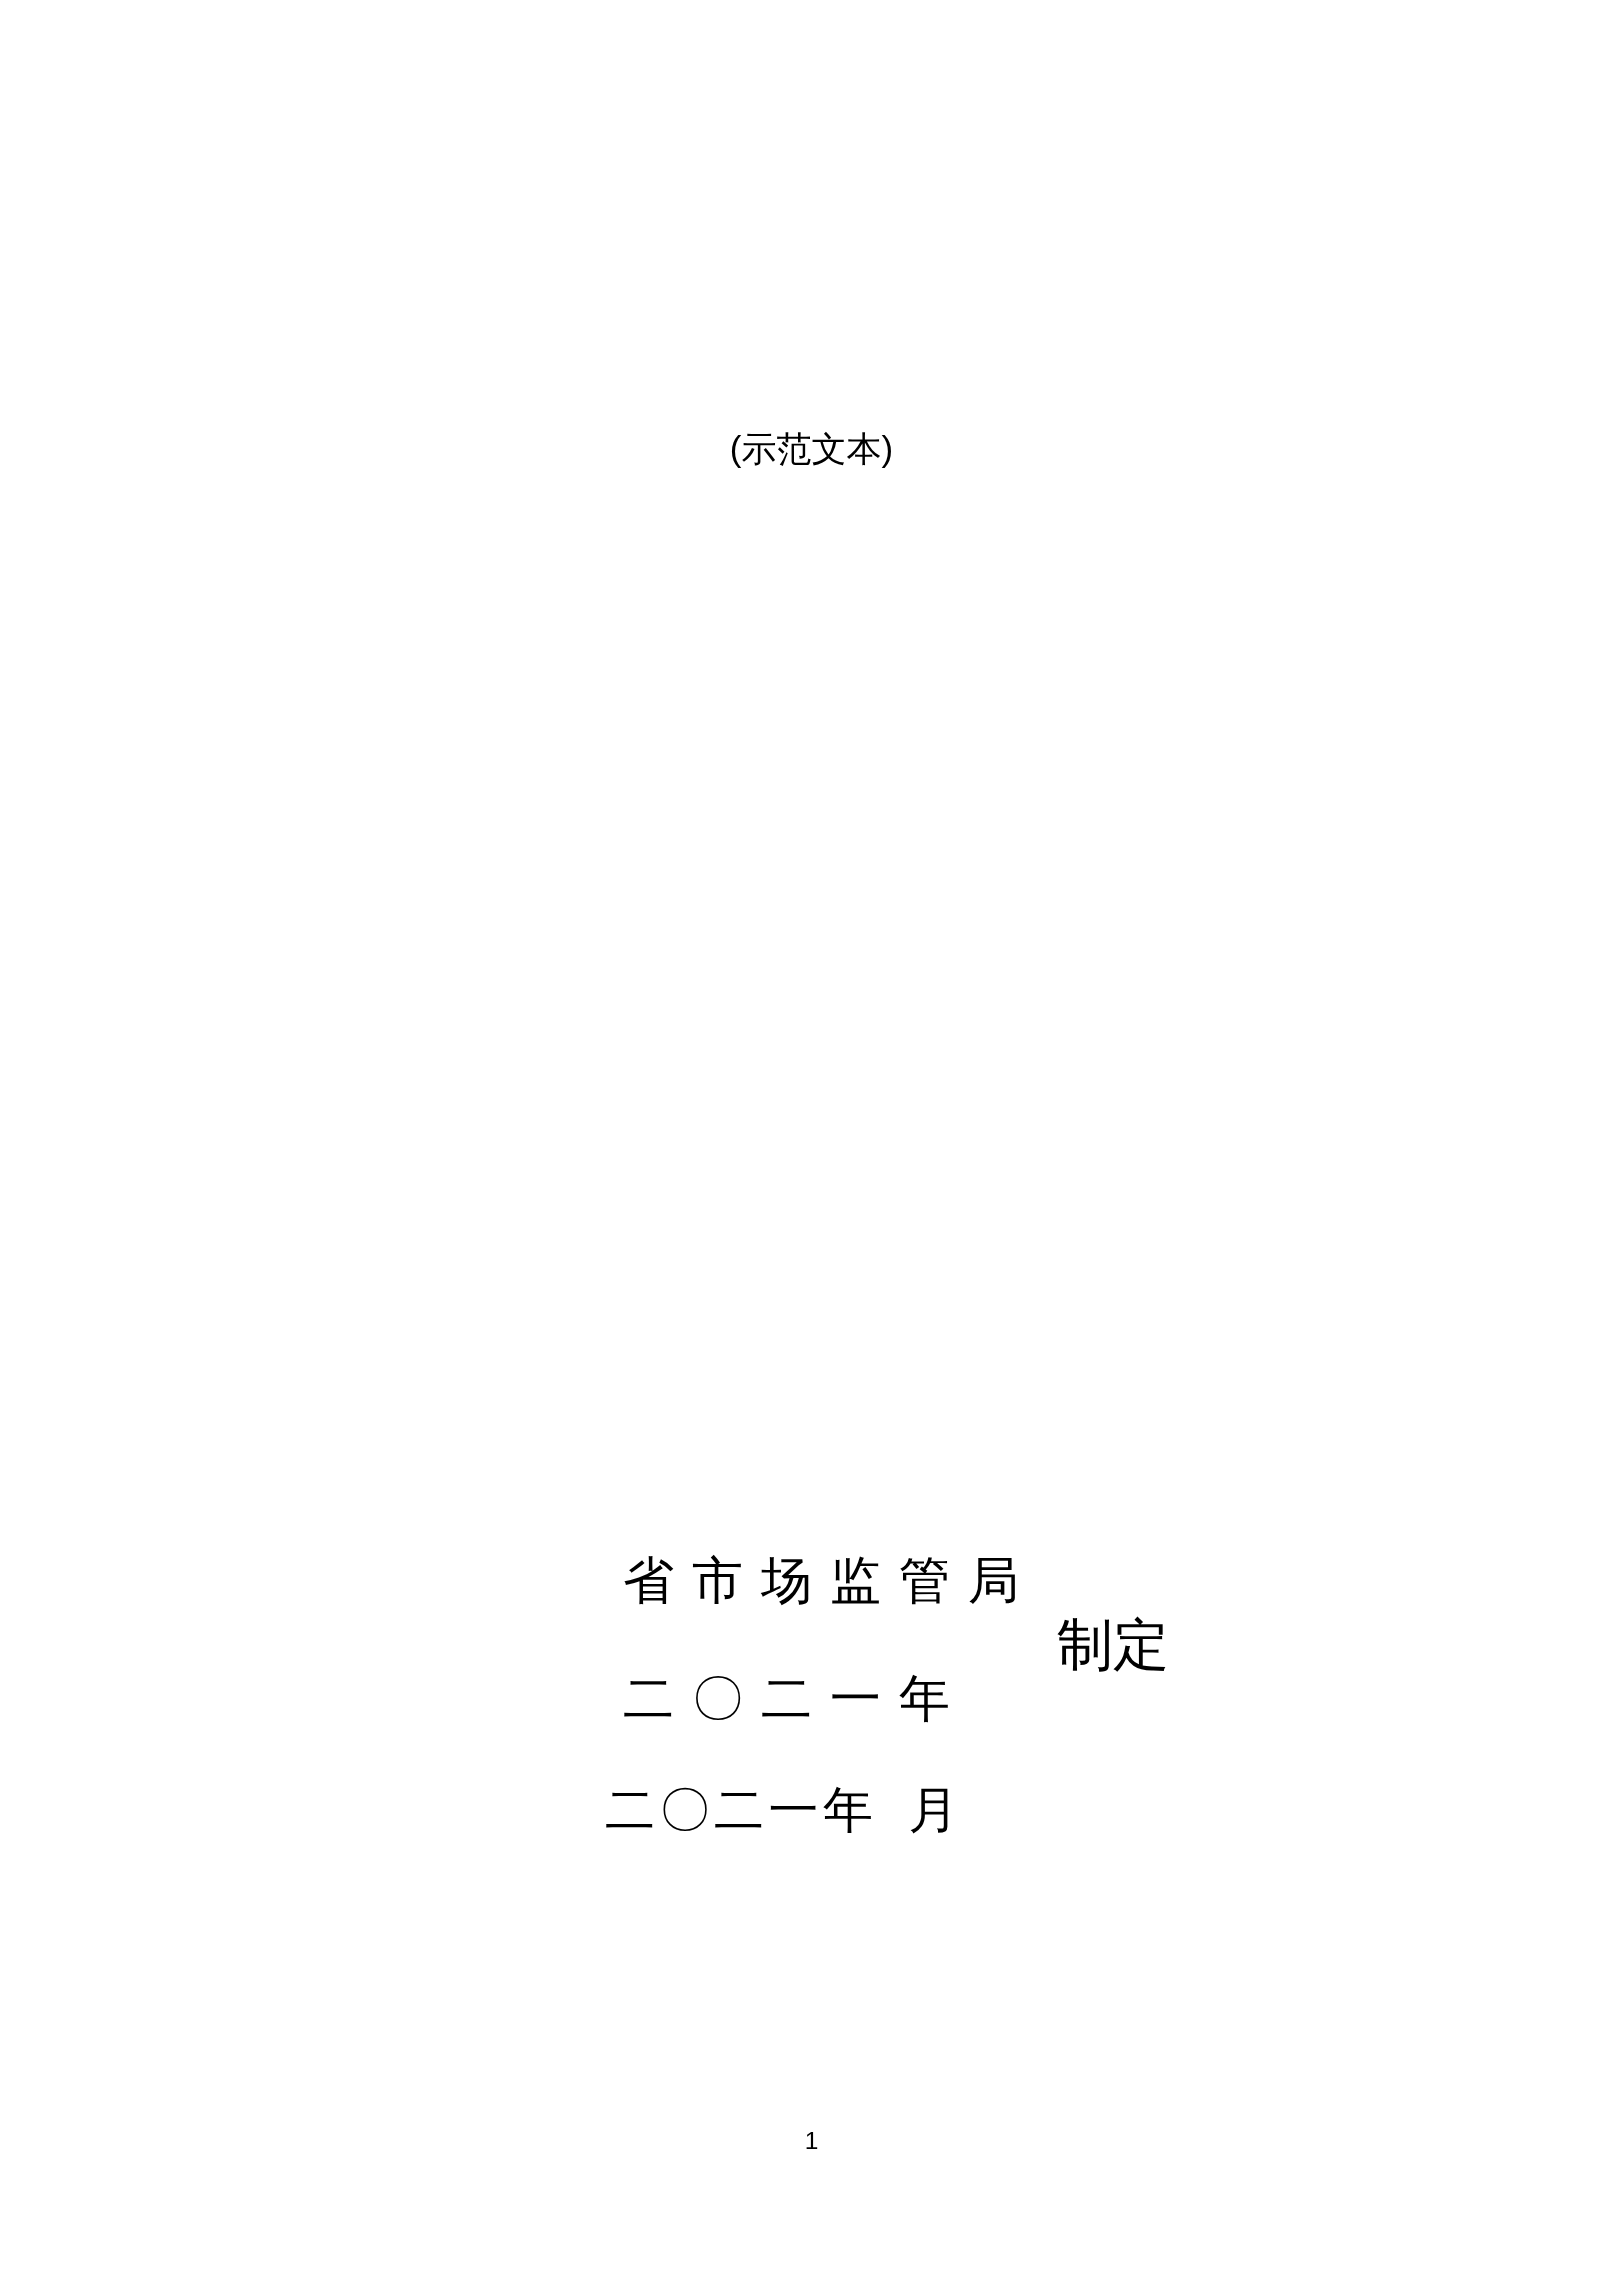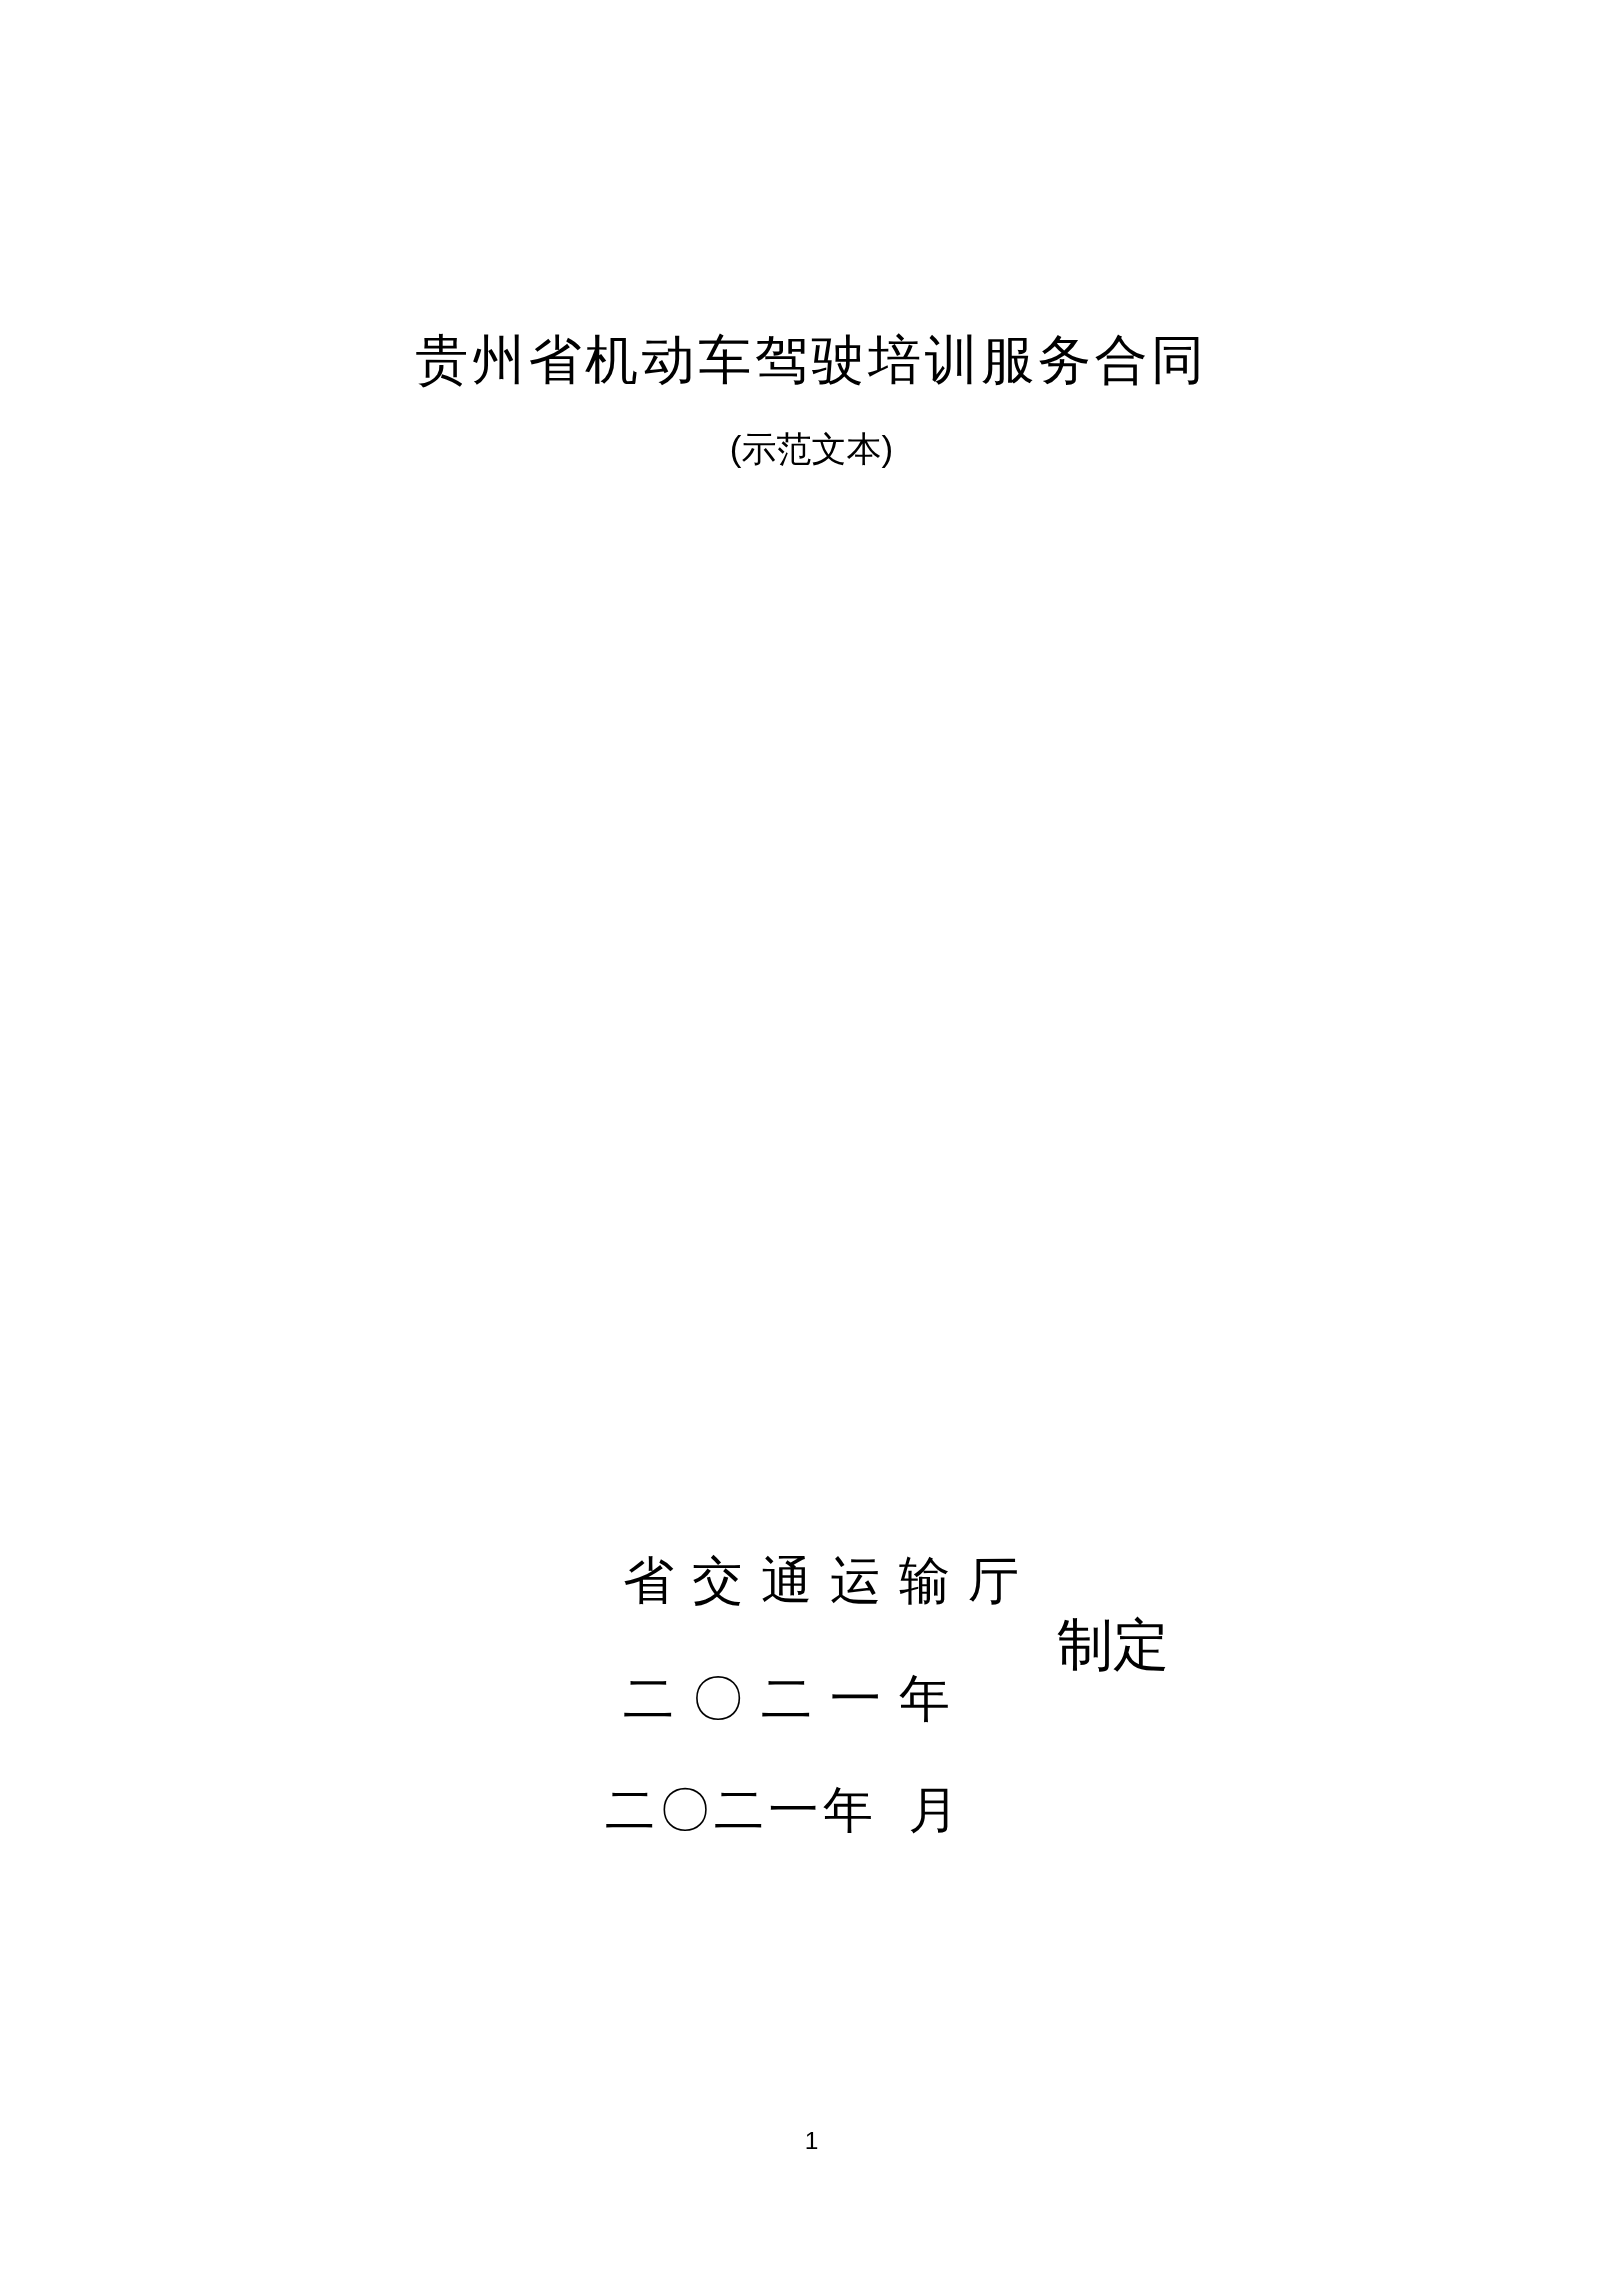--- a/index.html
+++ b/index.html
@@ -80,26 +80,25 @@
     font-size: 24.5px;
     font-weight: 400;
     line-height: 1.1;
   }
 </style>
 </head>
 <body>
 
 <div class="page">
 
-  <h1 class="doc-title">贵州省机动车驾驶培训服务合同</h1>
 
   <div class="doc-subtitle">(示范文本)</div>
 
   <div class="issuer-block">
-    <div class="issuer-line issuer-line1">省交通运输厅</div>
+    <div class="issuer-line issuer-line1">省市场监管局</div>
     <div class="issuer-action">制定</div>
     <div class="issuer-line issuer-line2">二〇二一年</div>
   </div>
 
   <div class="doc-date">二〇二一年 月</div>
 
   <div class="page-number">1</div>
 
 </div>
 

